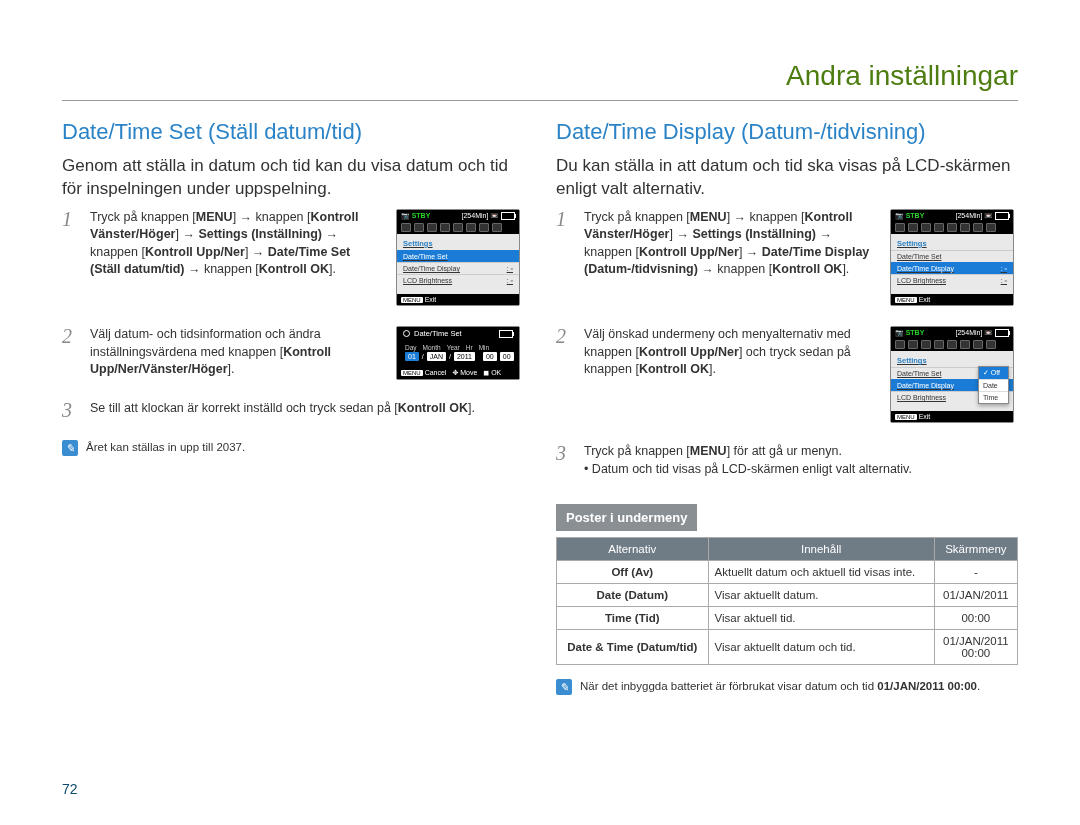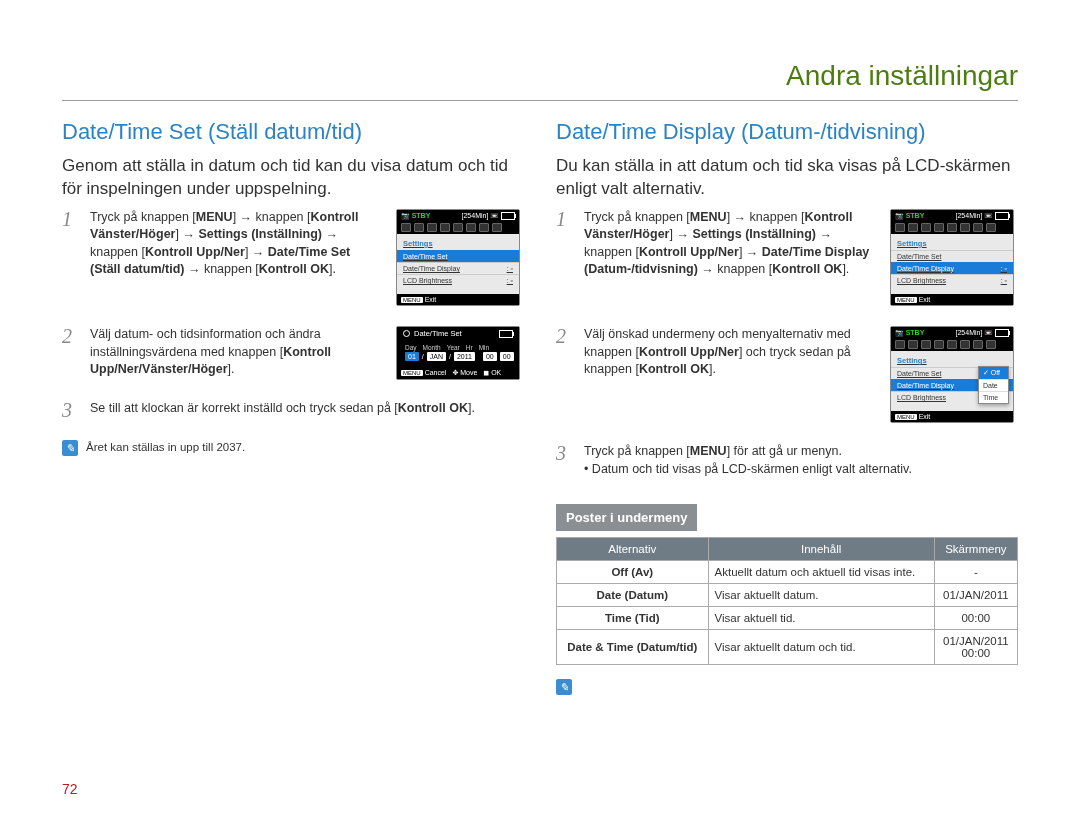--- a/index.html
+++ b/index.html
@@ -127,21 +127,21 @@
     border: 1px solid #aaa;
     padding: 5px 6px;
   }
   table.opts td.c1 { text-align: center; font-weight: bold; }
   table.opts td.c3 { text-align: center; }
   .page-num {
     position: absolute;
     left: 62px;
     bottom: 28px;
     font-size: 14px;
-    color: #b91c1c;
+    color: #0c4a6e;
   }
   
   .lcd {
     width: 124px;
     background: #f5f5f5;
     border: 1px solid #888;
     border-radius: 2px;
     font-size: 7px;
     margin-bottom: 8px;
     position: relative;
@@ -505,18 +505,21 @@
               <td class="c1">Date &amp; Time (Datum/tid)</td>
               <td>Visar aktuellt datum och tid.</td>
               <td class="c3" style="white-space:pre-line;">01/JAN/2011
 00:00</td>
             </tr>
         </tbody>
       </table>
 
       <div class="note-row" style="margin-top:14px;">
         <div class="info-icon">✎</div>
+        <div class="note-text">
+          <span>När det inbyggda batteriet är förbrukat visar datum och tid </span><span class="bold">01/JAN/2011 00:00</span><span>.</span>
+        </div>
       </div>
     </div>
   </div>
 
   <div class="page-num">72</div>
 </div>
 
 </body></html>

